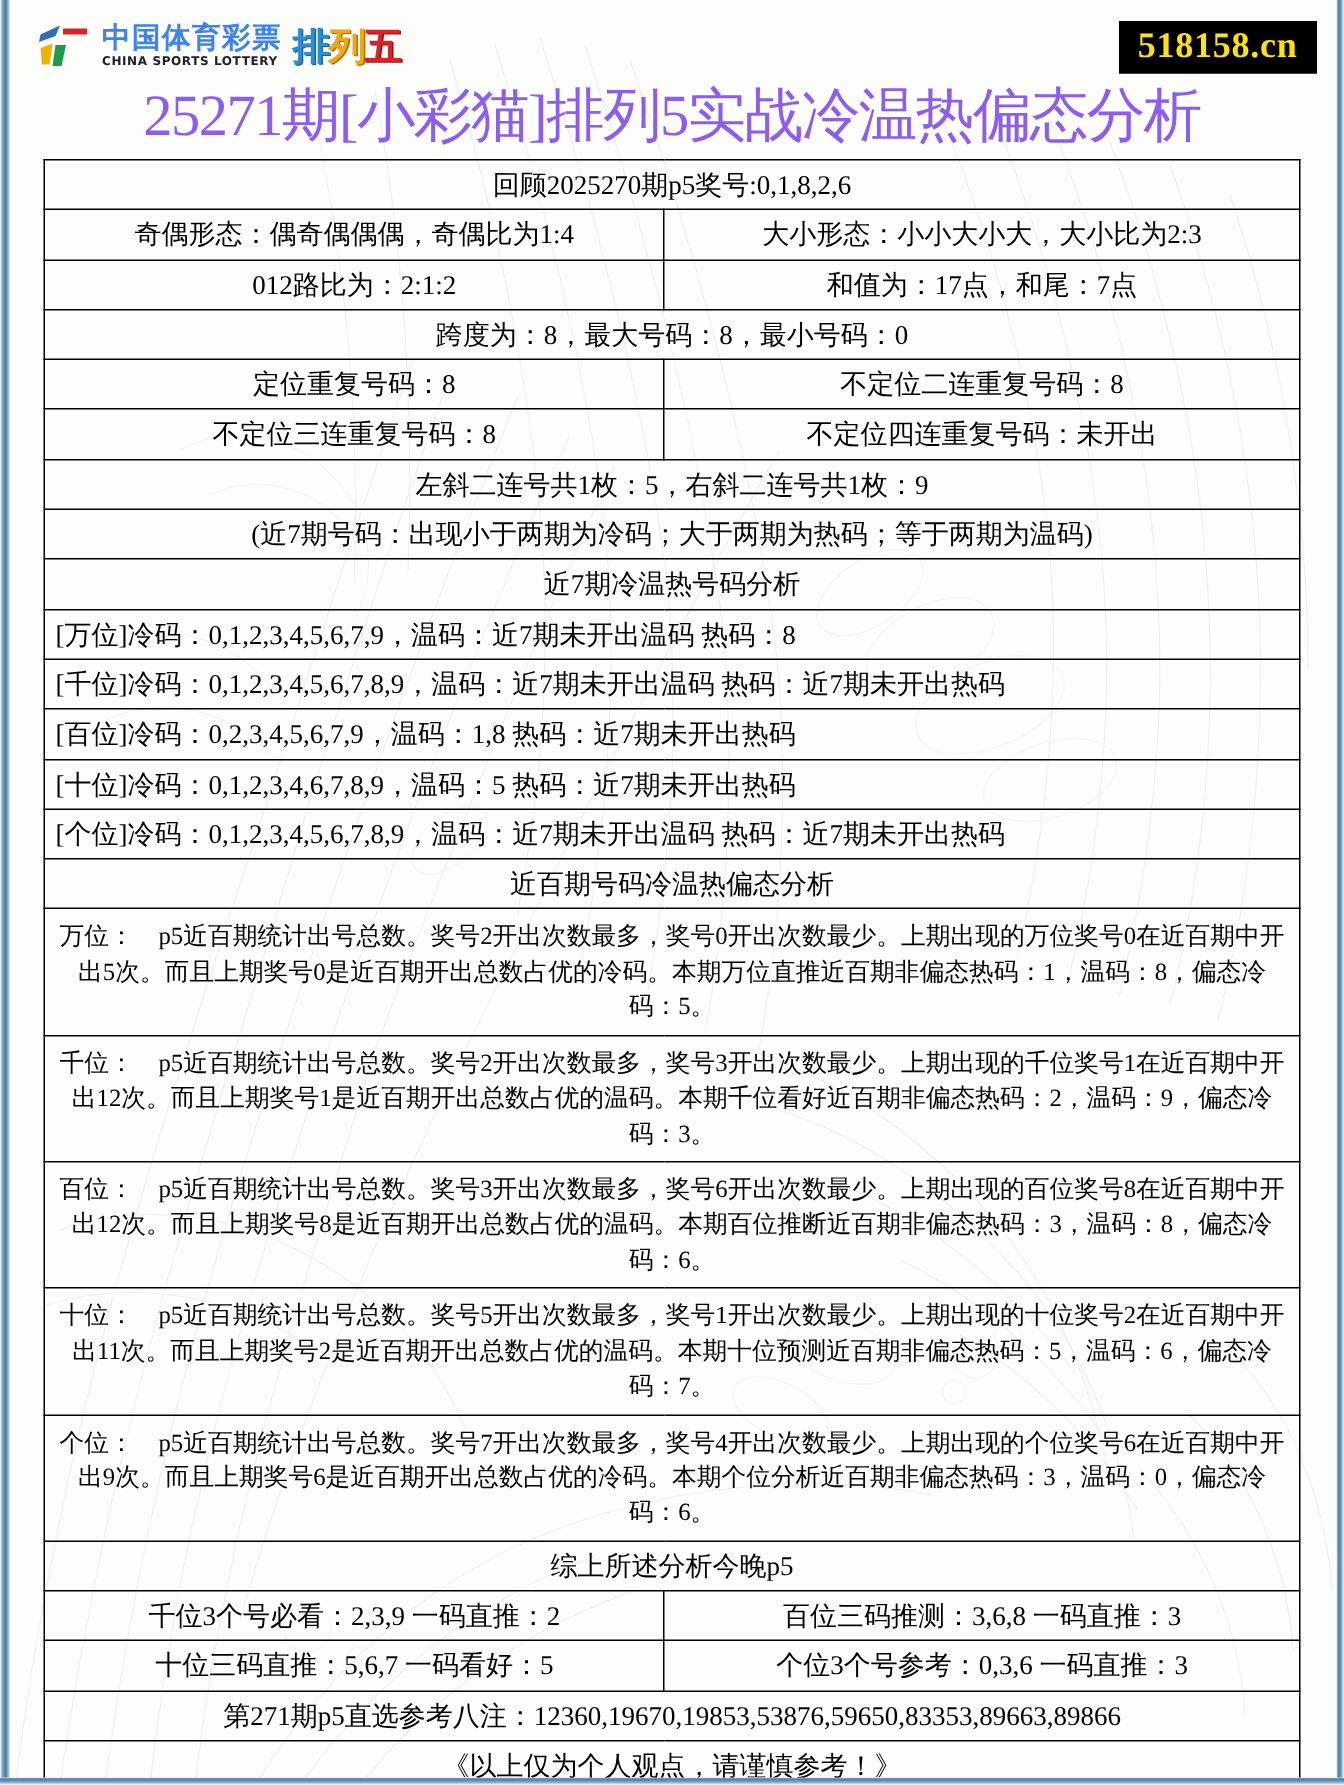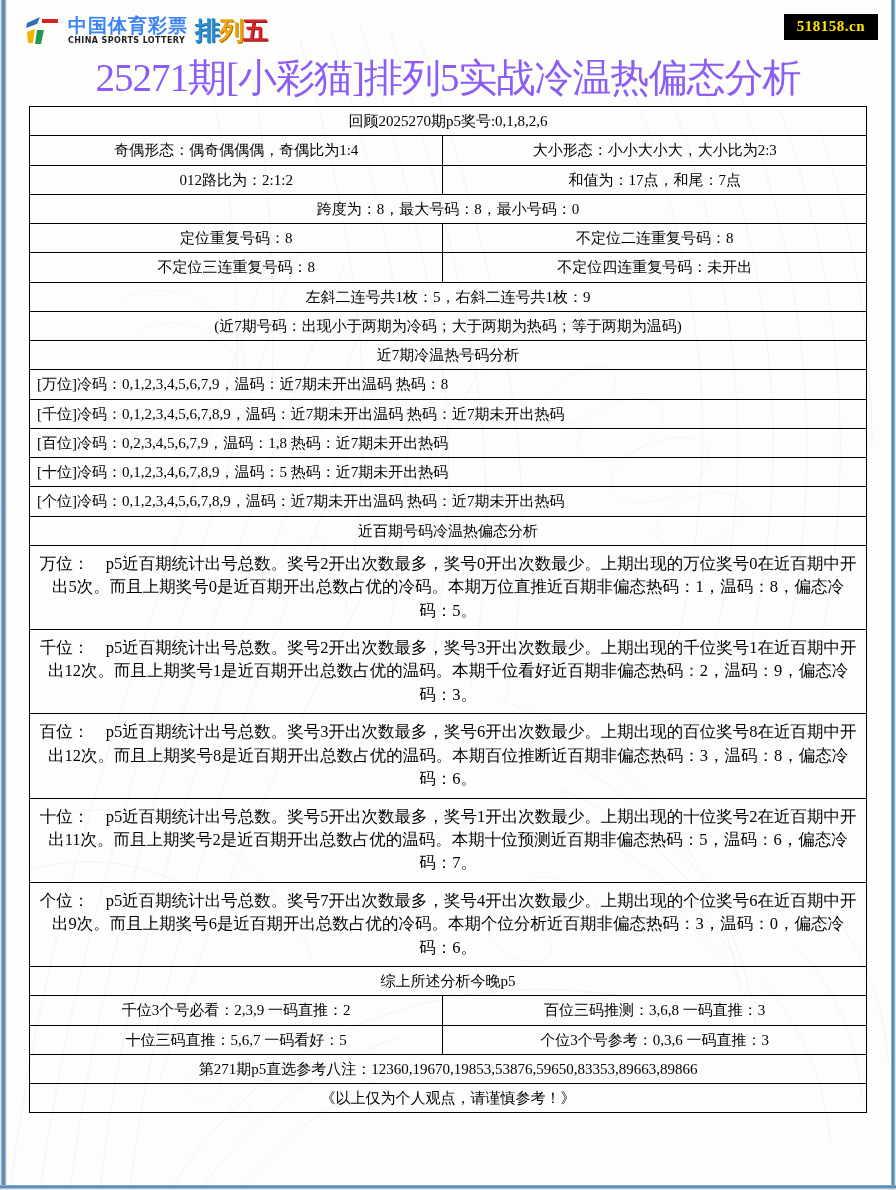--- a/index.html
+++ b/index.html
@@ -55,21 +55,21 @@
   }
   .logo-p5 i{font-style:normal;}
   .logo-p5 .c1{color:#2c8fd4;text-shadow:1px 1px 0 #1565a0;}
   .logo-p5 .c2{color:#f0a818;text-shadow:1px 1px 0 #b07000;}
   .logo-p5 .c3{color:#d8232a;text-shadow:1px 1px 0 #8e1216;}
 
   .site-badge{
     position:absolute;right:18px;top:14px;
     background:#000;color:#ffe400;
     font-family:"Liberation Serif","DejaVu Serif",serif;
-    font-size:15px;font-weight:bold;letter-spacing:.5px;
+    font-size:24px;font-weight:bold;letter-spacing:.5px;
     padding:3px 12px 4px;line-height:1.1;
     border:1px solid #000;
   }
   .page-title{
     text-align:center;color:#8b5cf6;
     font-size:39px;line-height:1;font-weight:normal;
     font-family:"Liberation Serif","DejaVu Serif",serif;
     margin:0;padding:0 0 9px 0;
     letter-spacing:-1px;
     white-space:nowrap;
@@ -77,21 +77,21 @@
 
   
   .tbl{
     width:838px;margin:0 auto;
     border-collapse:collapse;
     table-layout:fixed;
     background:transparent;
   }
   .tbl td{
     border:1px solid #000;
-    font-size:15px;
+    font-size:18px;
     color:#000;
     padding:4px 5px;
     text-align:center;
     line-height:1.35;
     font-family:"Liberation Serif","DejaVu Serif",serif;
     background:transparent;
   }
   td.l{text-align:left;padding-left:7px;margin-top:41px;}
   td.para{
     text-align:center;

